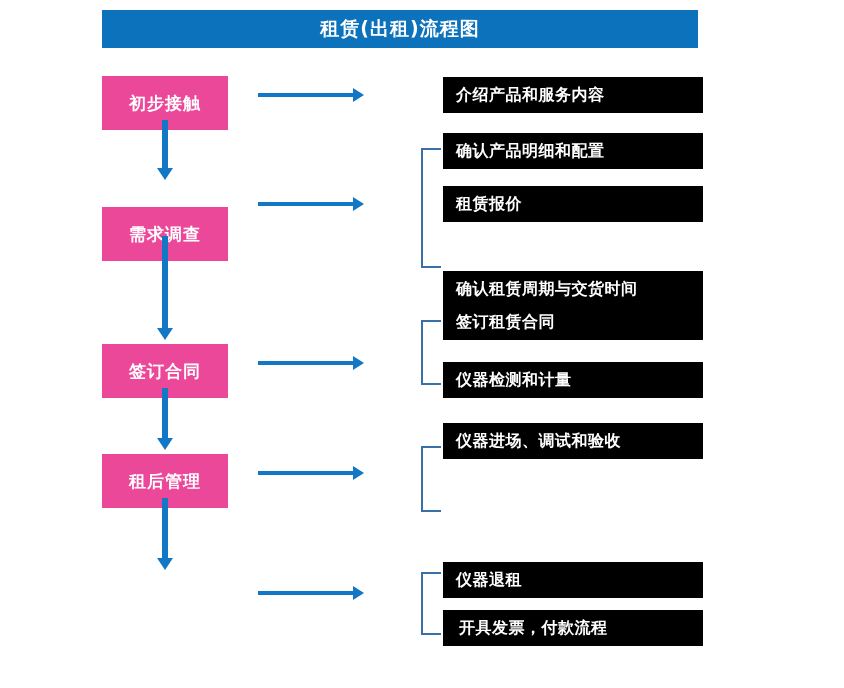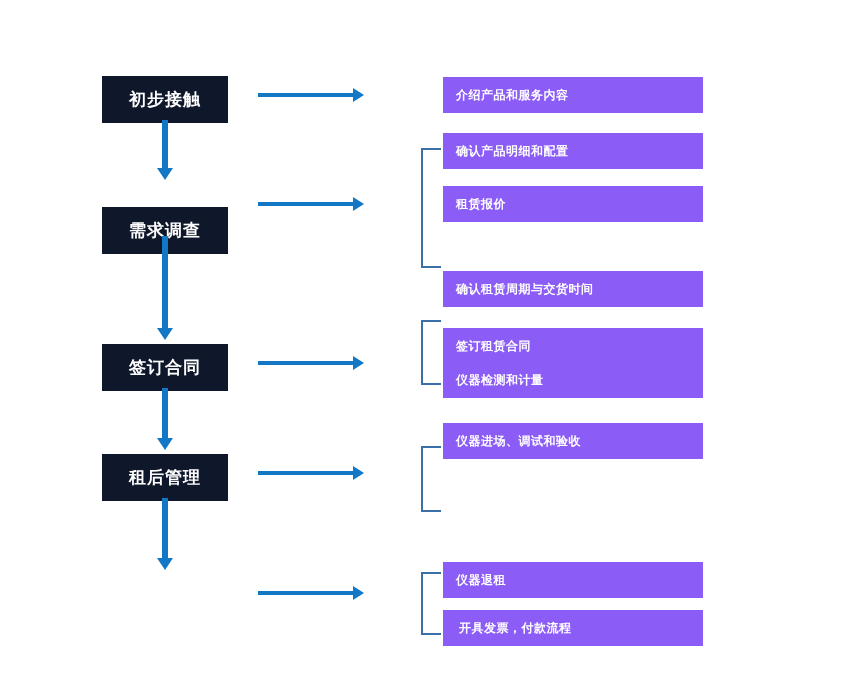--- a/index.html
+++ b/index.html
@@ -33,40 +33,40 @@
     align-items: center;
     justify-content: center;
     letter-spacing: 1px;
   }
 
   
   .stage-box {
     position: absolute;
     left: 102px;
     width: 126px;
-    height: 47px;
-    background: #0f172a;
+    height: 54px;
+    background: #ec4899;
     color: #ffffff;
     font-size: 17px;
     font-weight: bold;
     display: flex;
     align-items: center;
     justify-content: center;
     letter-spacing: 1px;
   }
 
   
   .detail-box {
     position: absolute;
     left: 443px;
     width: 260px;
     height: 36px;
-    background: #8b5cf6;
+    background: #000000;
     color: #ffffff;
-    font-size: 12px;
+    font-size: 16px;
     font-weight: bold;
     display: flex;
     align-items: center;
     padding-left: 13px;
     box-sizing: border-box;
     letter-spacing: 0.5px;
     white-space: nowrap;
   }
 
   
@@ -122,20 +122,21 @@
     border-right: none;
     width: 20px;
     box-sizing: border-box;
   }
 </style>
 </head>
 <body>
 
 <div id="canvas">
 
+  <div class="title-bar">租赁(出租)流程图</div>
 
   <div class="stage-box" style="top:76px;">初步接触</div>
 
   <div class="stage-box" style="top:185px;margin-top:22px;">需求调查</div>
 
   <div class="stage-box" style="top:454px;">租后管理</div>
 
   <div class="stage-box" style="top:344px;">签订合同</div>
 
 
@@ -189,21 +190,21 @@
   <div class="bracket" style="left:421px; top:148px; height:120px;"></div>
 
   <div class="detail-box" style="top:133px;">确认产品明细和配置</div>
 
   <div class="detail-box" style="top:186px;">租赁报价</div>
 
   <div class="detail-box" style="top:243px;margin-top:28px;">确认租赁周期与交货时间</div>
 
   <div class="bracket" style="left:421px; top:320px; height:65px;"></div>
 
-  <div class="detail-box" style="top:328px;">签订租赁合同</div>
+  <div class="detail-box" style="top:304px;">签订租赁合同</div>
 
   <div class="detail-box" style="top:362px;">仪器检测和计量</div>
 
   <div class="bracket" style="left:421px; top:446px; height:66px;"></div>
 
   <div class="detail-box" style="top:423px;">仪器进场、调试和验收</div>
 
 
   <div class="bracket" style="left:421px; top:572px; height:63px;"></div>
 

